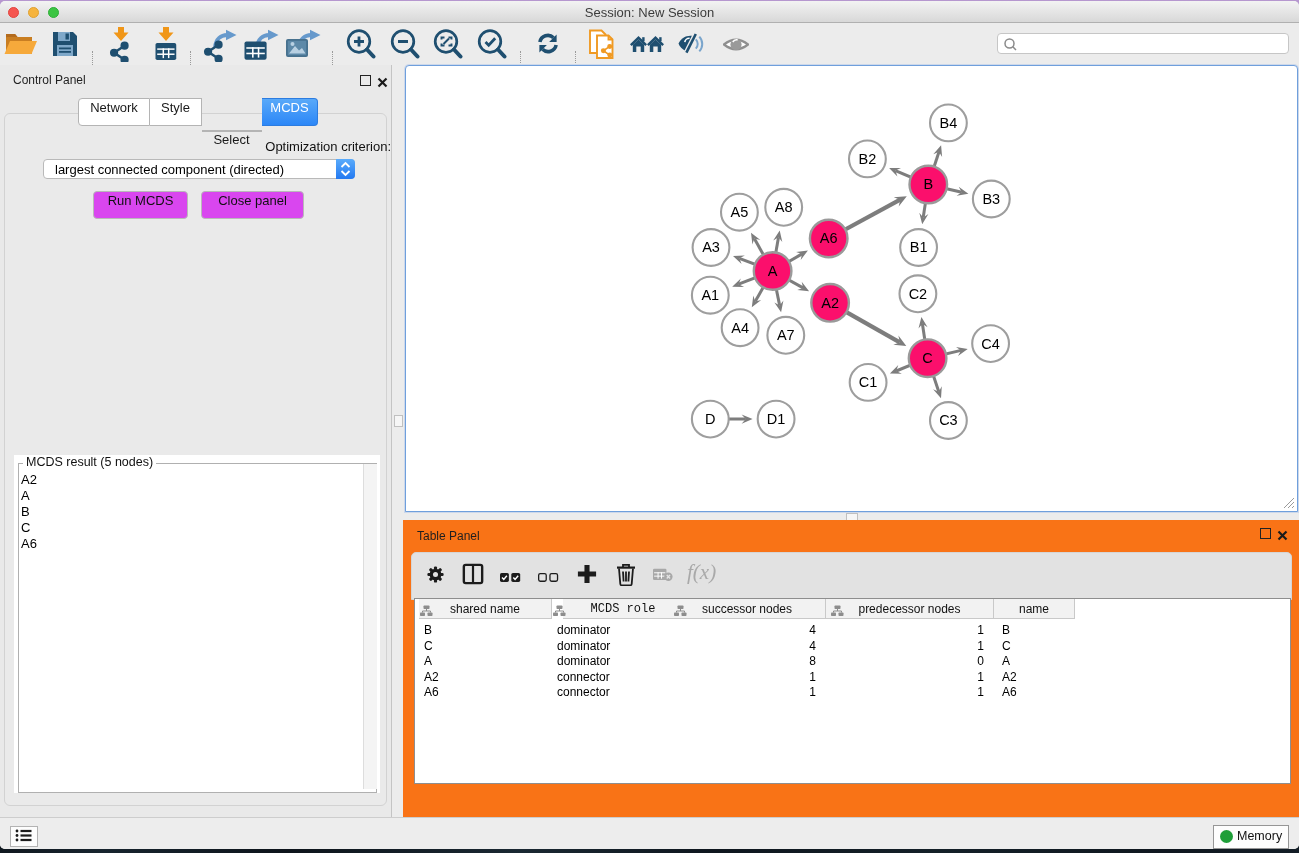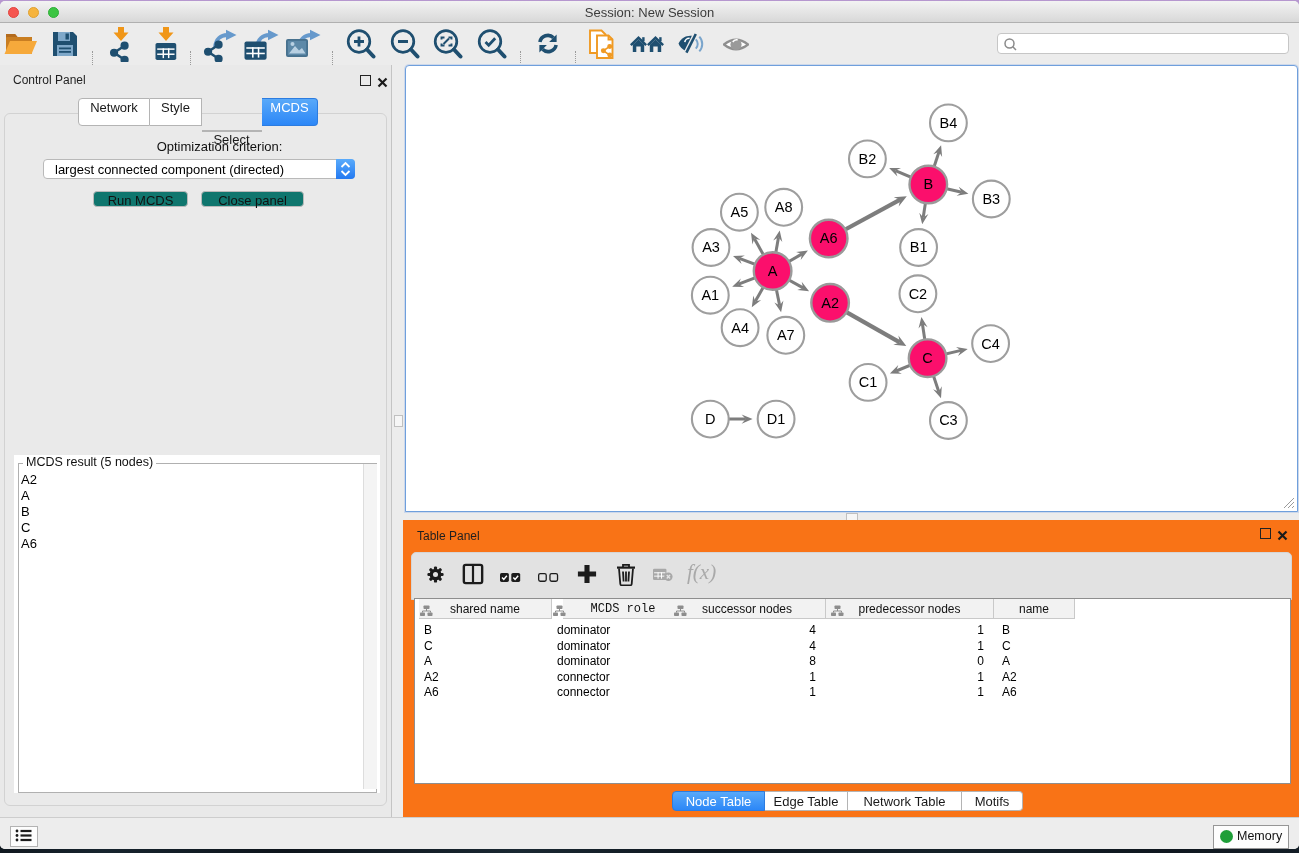--- a/index.html
+++ b/index.html
@@ -14,21 +14,21 @@
 .sqbtn{position:absolute;width:9px;height:9px;border:1.6px solid #222;}
 .xbtn{position:absolute;width:11px;height:11px;}
 #cpinner{position:absolute;left:4px;top:48px;width:381px;height:691px;background:#eaeaea;border:1px solid #d2d2d2;border-radius:6px;}
 .tabstrip{position:absolute;display:flex;height:28px;}
 .tab{font-size:13px;color:#191919;background:#fff;border:1px solid #b4b4b4;border-left:none;text-align:center;line-height:17px;}
 .tab.first{border-left:1px solid #b4b4b4;border-radius:4px 0 0 4px;}
 .tab.last{border-radius:0 4px 4px 0;}
 .tab.sel{background:linear-gradient(#59a9f9,#2c87f7);border-color:#2c7ce0;color:#fff;}
 #ddown{position:absolute;left:43px;top:94px;width:312px;height:20px;background:#fff;border:1px solid #b9b9b9;border-radius:4px;box-sizing:border-box;}
 #ddcap{position:absolute;right:-1px;top:-1px;width:19px;height:20px;background:linear-gradient(#5aabfb,#2379f1);border-radius:0 4px 4px 0;}
-.btn{position:absolute;height:16px;background:#0f766e;border:1px solid #b9b9b9;border-radius:4px;box-sizing:border-box;text-align:center;font-size:13px;color:#111;line-height:18px;}
+.btn{position:absolute;height:28px;background:#d946ef;border:1px solid #b9b9b9;border-radius:4px;box-sizing:border-box;text-align:center;font-size:13px;color:#111;line-height:18px;}
 #mcdsbox{position:absolute;left:14px;top:390px;width:366px;height:338px;background:#fff;}
 #mcdsfs{position:absolute;left:3.5px;top:7.5px;width:357px;height:328px;border:1px solid #b0b0b0;}
 #mcdsbox .legend{position:absolute;left:9px;top:0px;background:#fff;padding:0 3px;font-size:12.5px;color:#111;}
 #mcdslist{position:absolute;left:7px;top:17px;font-size:13px;color:#000;line-height:16px;}
 #mcdssb{position:absolute;right:3px;top:9px;width:13px;height:325px;background:#f4f4f4;border-left:1px solid #ddd;}
 #netwin{position:absolute;left:405px;top:64px;width:891px;height:445px;background:#fff;border:1px solid #6f9fdc;box-shadow:0 0 0 1px #cdd8ea;border-radius:4px 4px 0 0;}
 #nettitle{position:absolute;left:0;top:0;width:100%;height:22px;background:linear-gradient(#f6f6f6,#d4d4d4);border-bottom:1px solid #a8a8a8;border-radius:4px 4px 0 0;}
 #nettitle .title{position:absolute;top:4px;width:100%;text-align:center;font-size:13px;color:#3a3a3a;}
 #tpanel{position:absolute;left:403px;top:519px;width:896px;height:297px;background:#f97316;}
 #ttoolbar{position:absolute;left:8px;top:32px;width:879px;height:46px;background:#e2e2e2;border:1px solid #d5d5d5;border-radius:5px 5px 0 0;}
@@ -207,21 +207,21 @@
 <div class="xbtn" style="left:377px;top:9px;"><svg width="11" height="11">
           <path d="M1.5 1.5 L9.5 9.5 M9.5 1.5 L1.5 9.5" stroke="#1a1a1a" stroke-width="2.2"></path>
         </svg></div>
 <div id="cpinner"></div>
 <div class="tabstrip" style="left:78px;top:33px;">
         <div class="tab first" style="width:70px;">Network</div>
         <div class="tab" style="width:51px;">Style</div>
         <div class="tab" style="width:59px;margin-top:32px;">Select</div>
         <div class="tab last sel" style="width:55px;">MCDS</div>
       </div>
-<div class="abs" style="left:0;top:74px;width:391px;text-align:center;font-size:13px;color:#111;margin-left:24px;">Optimization criterion:</div>
+<div class="abs" style="left:0;top:74px;width:391px;text-align:right;font-size:13px;color:#111;">Optimization criterion:</div>
 <div id="ddown">
         <div style="position:absolute;left:11px;top:2px;font-size:13px;color:#000;">largest connected component (directed)</div>
         <div id="ddcap"><svg width="19" height="20" viewBox="0 0 19 20">
             <path d="M5.5 8 L9.5 4 L13.5 8 M5.5 12 L9.5 16 L13.5 12" stroke="#fff" stroke-width="1.8" fill="none"></path>
           </svg></div>
       </div>
 <div class="btn" style="left:93px;top:126px;width:95px;">Run MCDS</div>
 <div class="btn" style="left:201px;top:126px;width:103px;">Close panel</div>
 <div id="mcdsbox">
         <div id="mcdsfs"></div>
@@ -456,26 +456,20 @@
 <div class="td" style="left:142px;top:70.5px;">connector</div>
 <div class="td" style="left:254px;top:70.5px;width:147px;text-align:right;">1</div>
 <div class="td" style="left:411px;top:70.5px;width:158px;text-align:right;">1</div>
 <div class="td" style="left:587px;top:70.5px;">A2</div>
 <div class="td" style="left:9px;top:86.0px;">A6</div>
 <div class="td" style="left:142px;top:86.0px;">connector</div>
 <div class="td" style="left:254px;top:86.0px;width:147px;text-align:right;">1</div>
 <div class="td" style="left:411px;top:86.0px;width:158px;text-align:right;">1</div>
 <div class="td" style="left:587px;top:86.0px;">A6</div>
 </div>
-<div id="btabs">
-        <div class="tab first sel" style="width:91px;">Node Table</div>
-        <div class="tab" style="width:82px;">Edge Table</div>
-        <div class="tab" style="width:113px;">Network Table</div>
-        <div class="tab last" style="width:60px;">Motifs</div>
-      </div>
 </div>
 <div id="statusbar">
 <div id="listbtn">
         <div style="position:absolute;left:4px;top:2px;"><svg width="18" height="14" viewBox="0 0 18 14">
             <g fill="#1c1c1c">
               <circle cx="2" cy="2.0" r="1.4"></circle>
               <rect x="5.5" y="0.9" width="11" height="2.2"></rect>
               <circle cx="2" cy="6.5" r="1.4"></circle>
               <rect x="5.5" y="5.4" width="11" height="2.2"></rect>
               <circle cx="2" cy="11.0" r="1.4"></circle>

